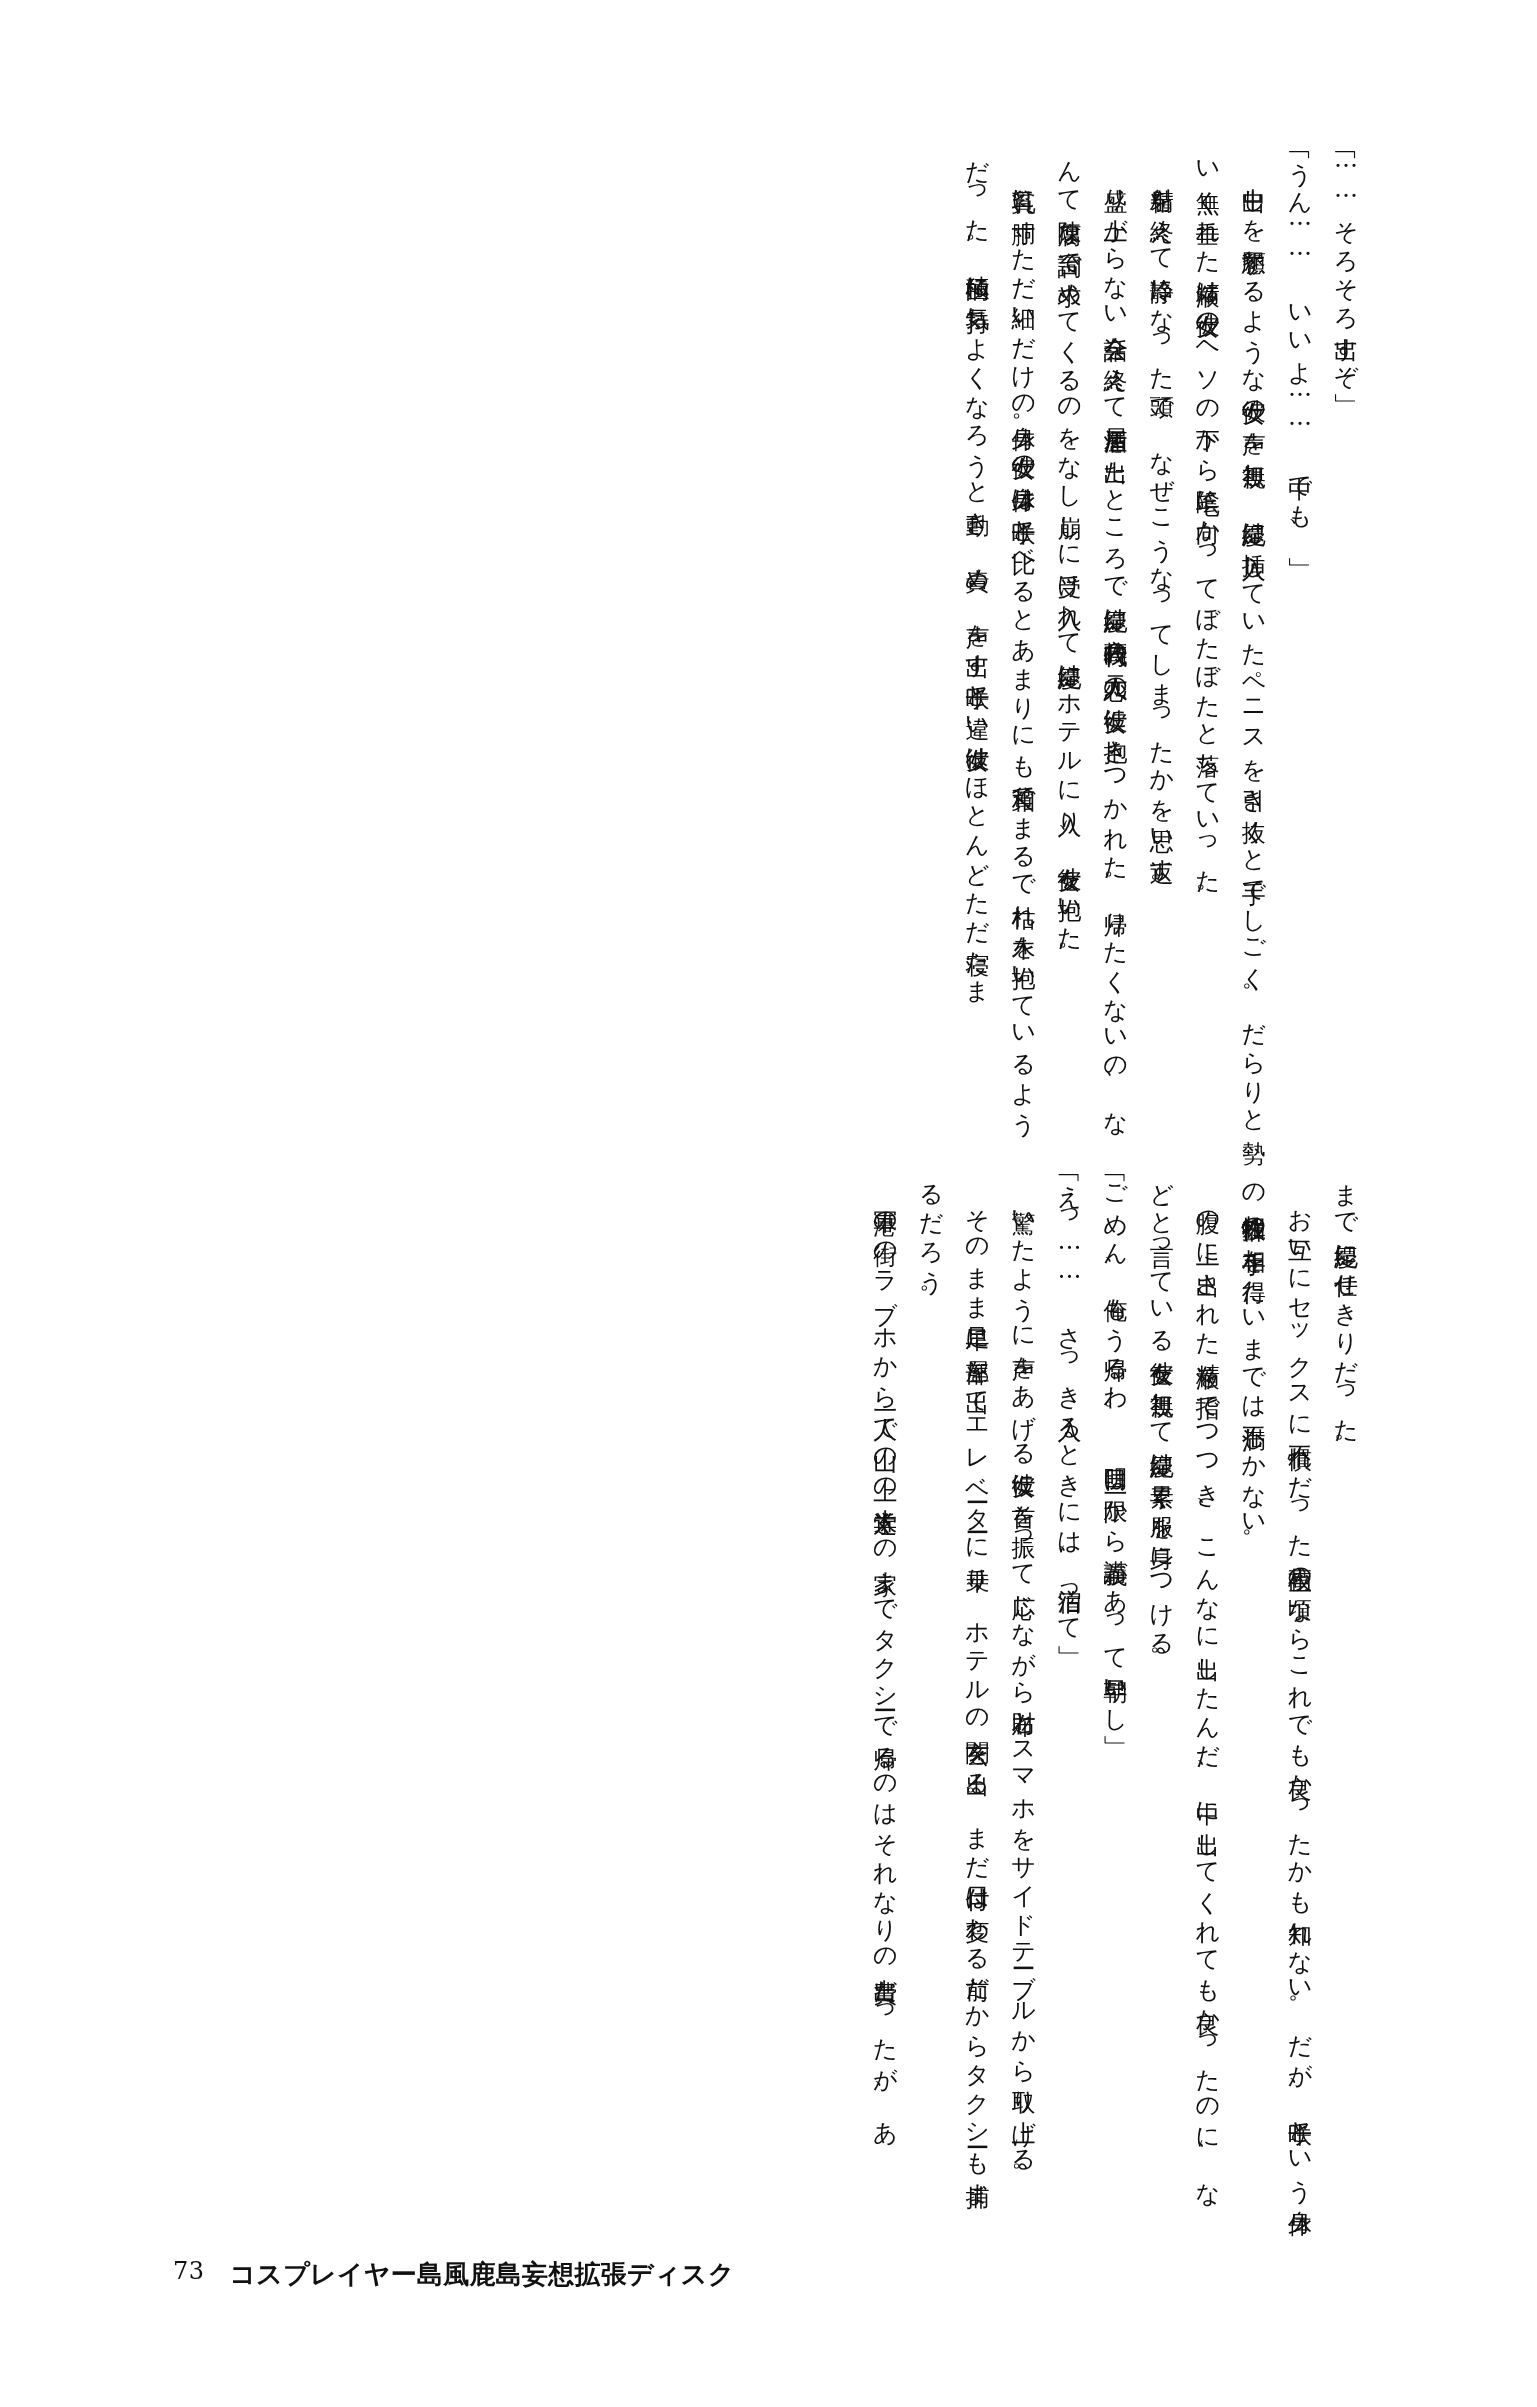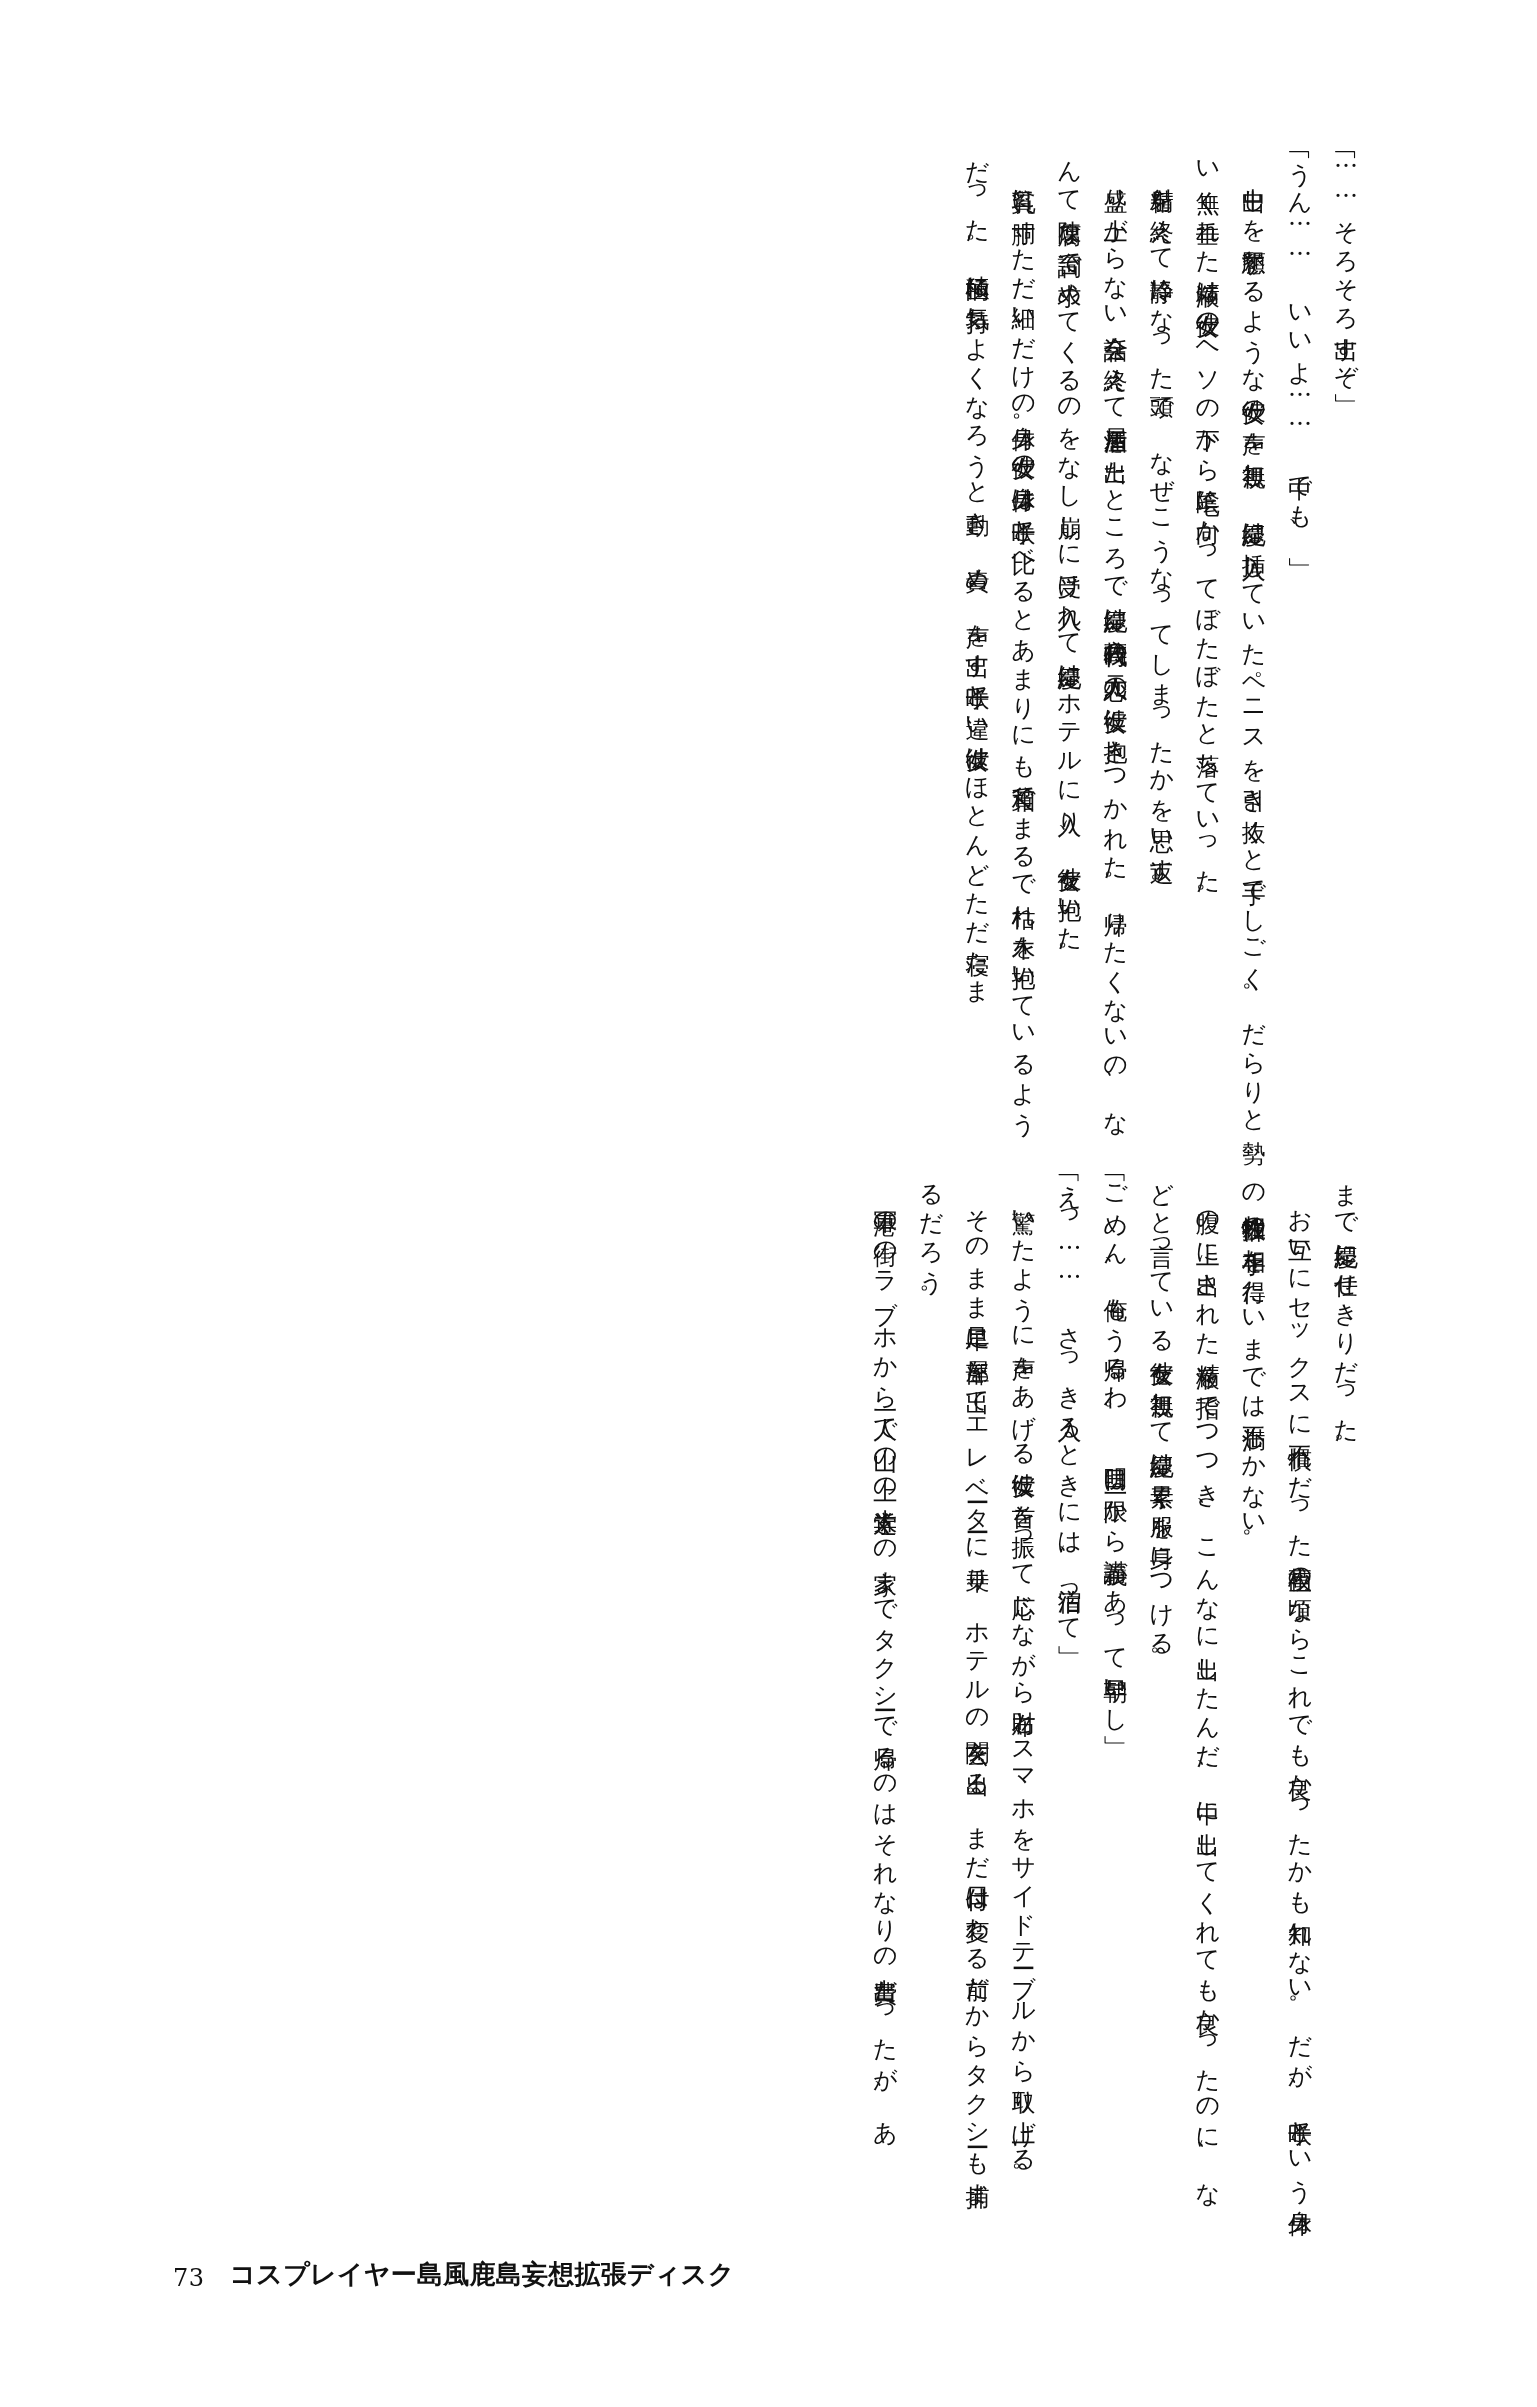--- a/index.html
+++ b/index.html
@@ -45,36 +45,35 @@
     right: 168px;
     height: 1028px;
     width: 1196px;
   }
 
   .footer {
     position: absolute;
     left: 173px;
     bottom: 115px;
     display: flex;
-    align-items: flex-end;
+    align-items: flex-start;
     gap: 25px;
   }
   .folio {
     font-family: "DejaVu Serif", serif;
     font-size: 24px;
     color: #111111;
     letter-spacing: 0.02em;
   }
   .runhead {
     font-family: "DejaVu Sans", sans-serif;
     font-size: 26px;
     font-weight: 700;
     color: #111111;
     letter-spacing: 0.01em;
-    margin-top: 36px;
   }
 </style>
 </head>
 <body>
 
 <div class="page">
 
   <div class="vblock" id="block-upper">「……そろそろ出すぞ」
 「うん……　いいよ……　中でも、」
 　中出しを懇願するような彼女の声を無視し、慶紀は挿入していたペニスを引き抜くと手でしごく。だらりと勢い無く垂れた精液は彼女のヘソの下から陰毛に向かってぼたぼたと落ちていった。

